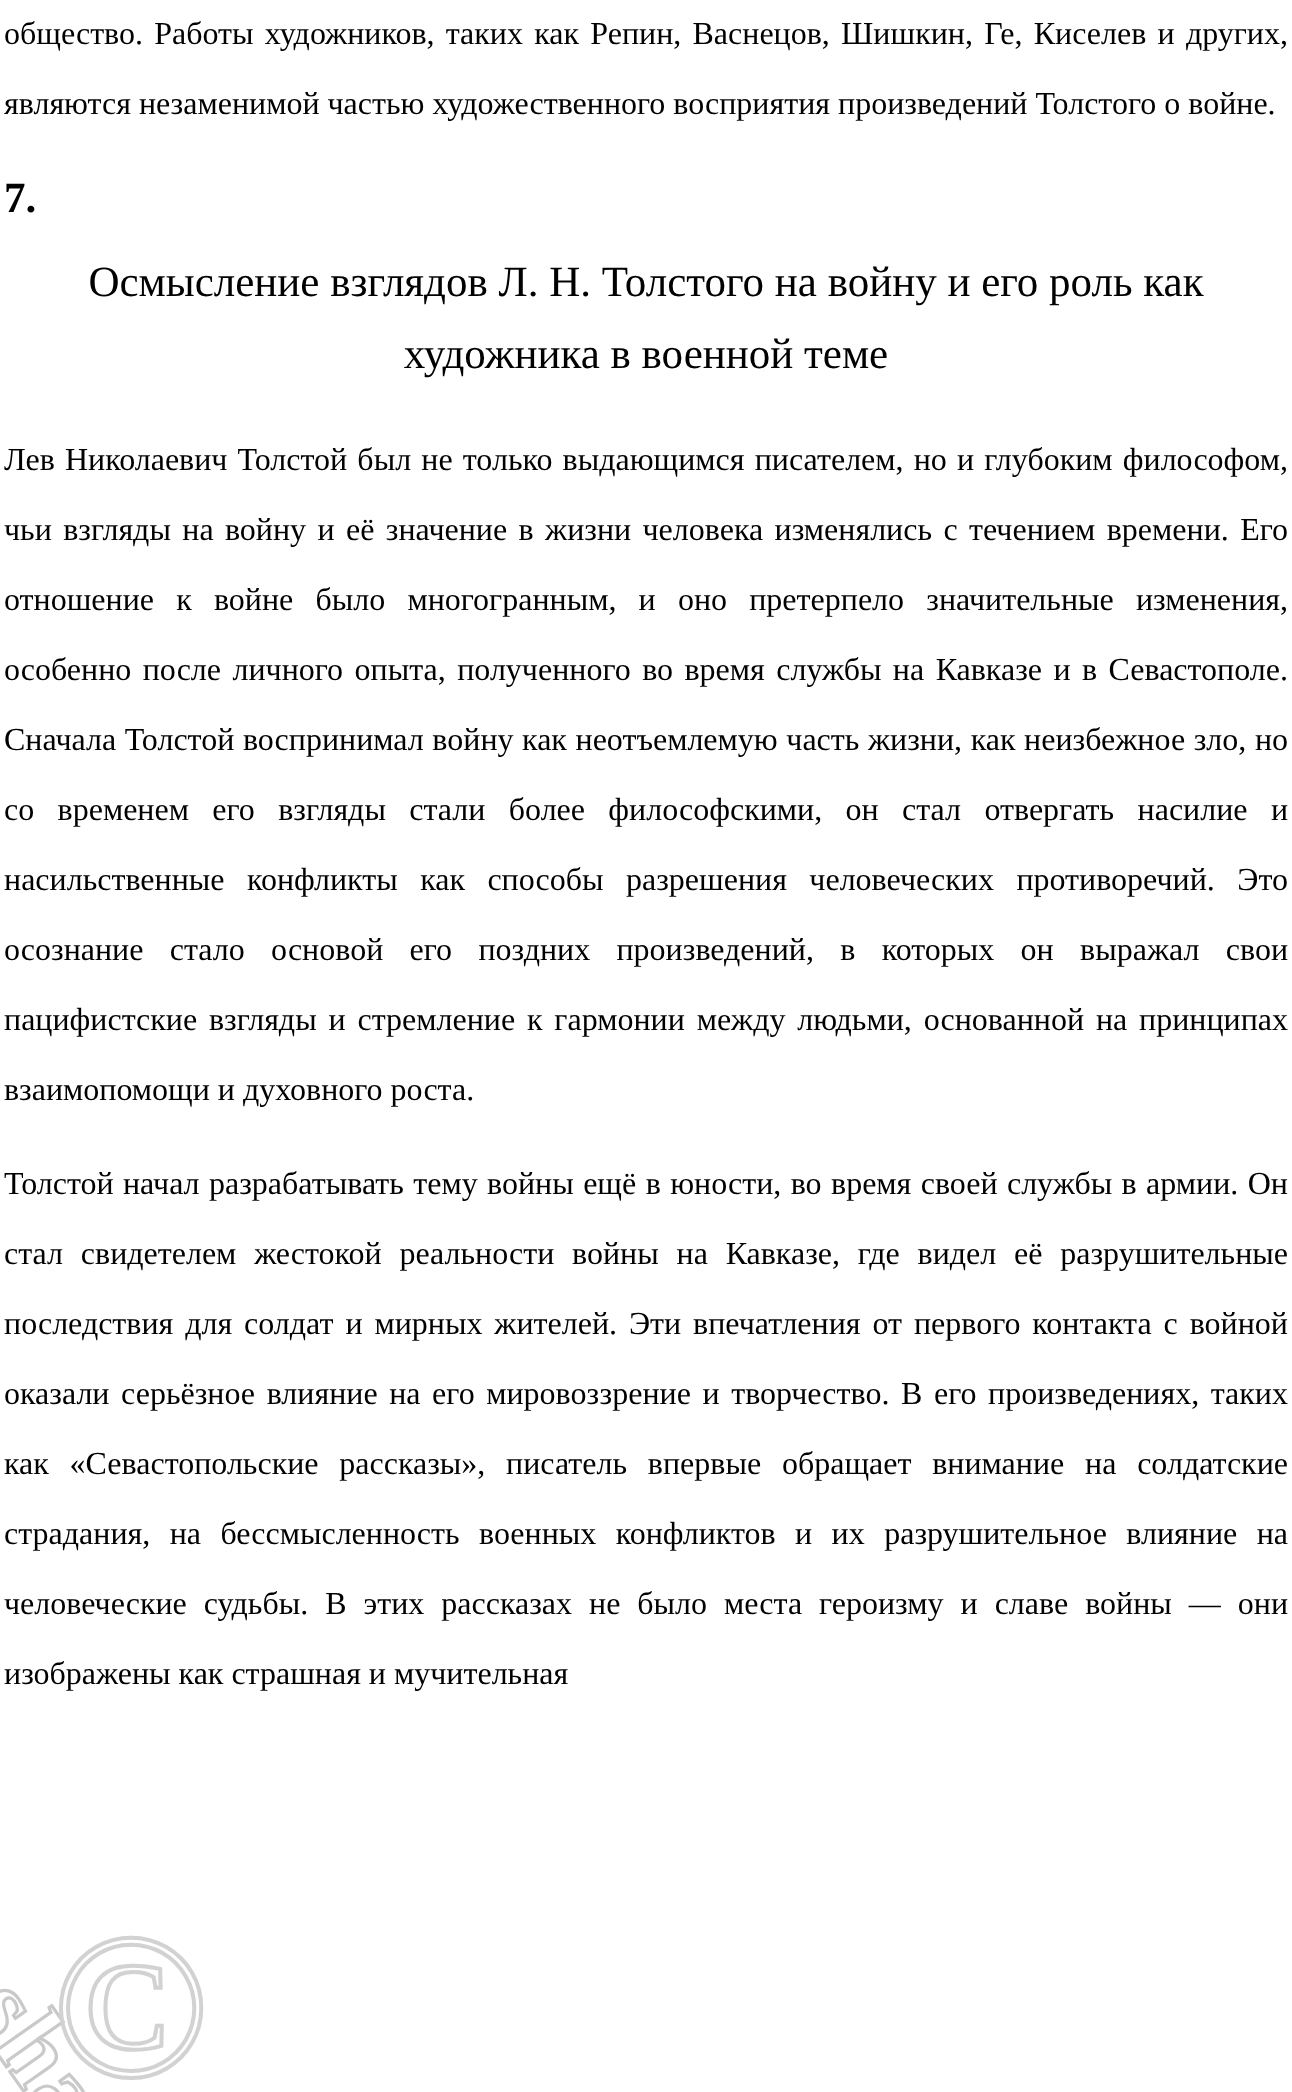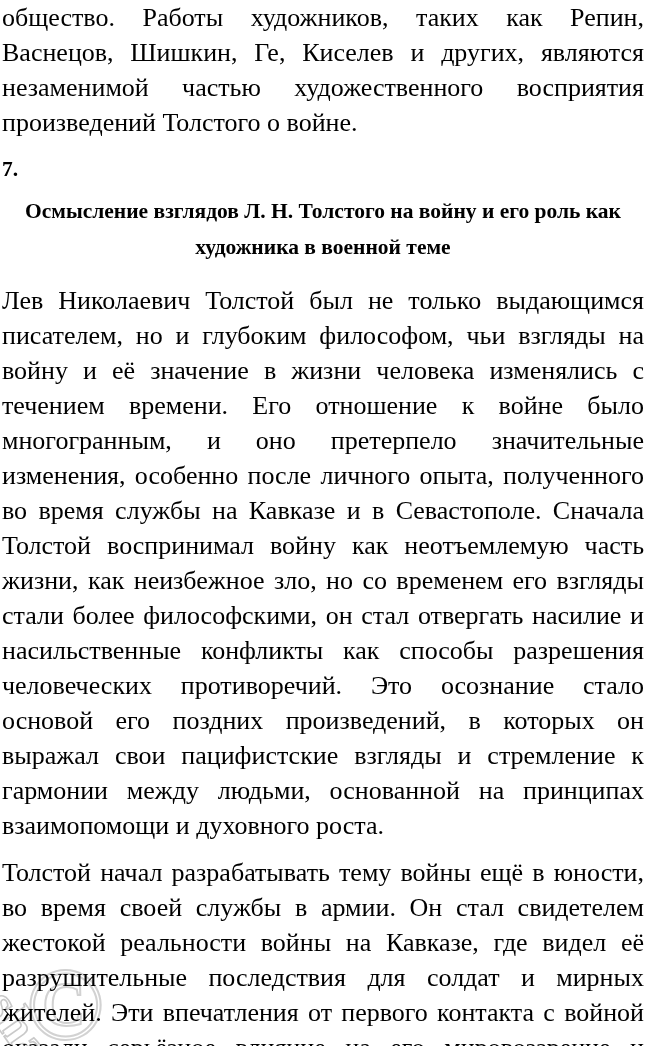--- a/index.html
+++ b/index.html
@@ -28,21 +28,21 @@
   .content {
     position: absolute;
     left: 2px;
     top: 0px;
     width: 642px;
   }
 
   
   .para {
     margin: 0;
-    font-size: 26px;
+    font-size: 16px;
     line-height: 35px;
     text-align: justify;
     text-justify: inter-word;
     color: #000000;
     hyphens: none;
     word-spacing: 0px;
   }
 
   .para.first-block {
     
@@ -59,21 +59,21 @@
     line-height: 35px;
     font-weight: bold;
     text-align: left;
   }
 
   
   .heading {
     margin: 0;
     font-size: 21.5px;
     line-height: 36px;
-    font-weight: bold;
+    font-weight: normal;
     text-align: center;
     padding: 0 2px;
     letter-spacing: 0px;
   }
 
   
   .watermark {
     position: absolute;
     pointer-events: none;
     user-select: none;

